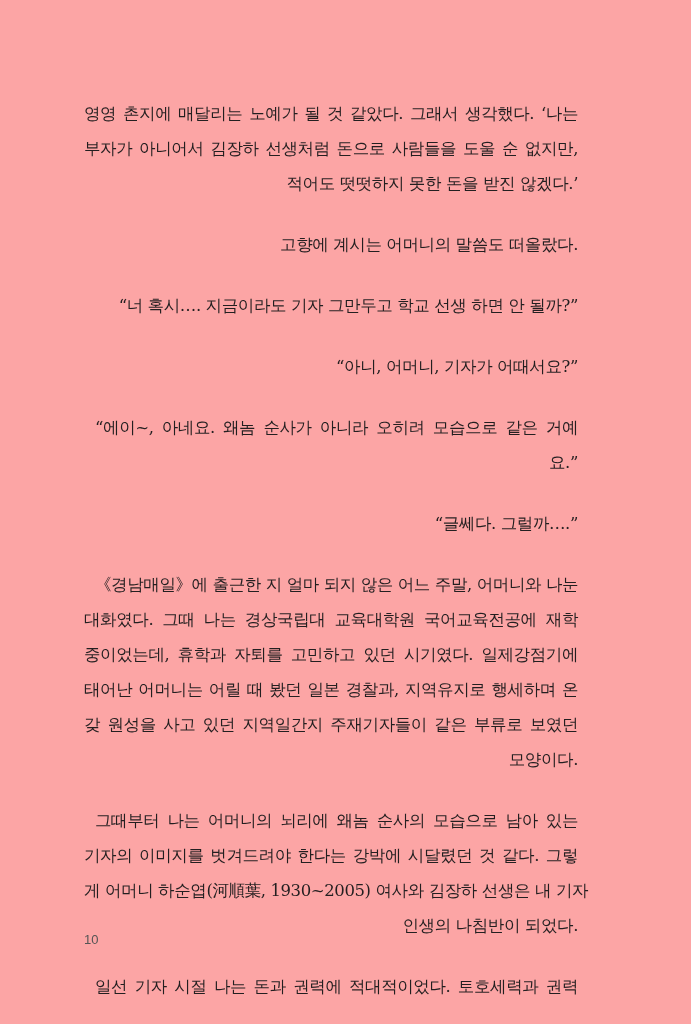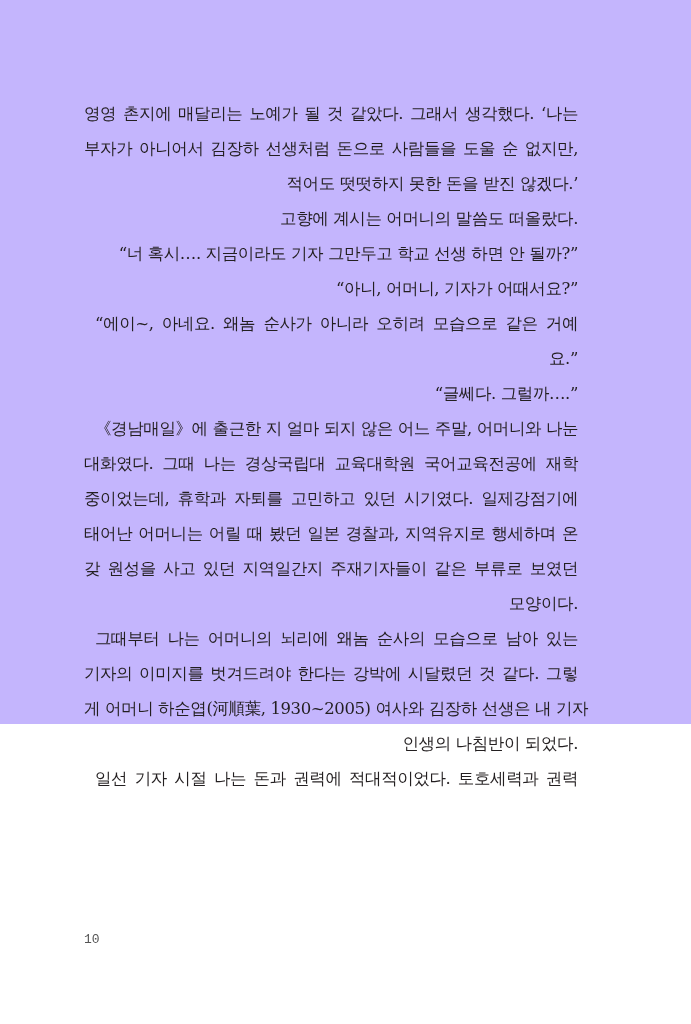--- a/index.html
+++ b/index.html
@@ -12,51 +12,52 @@
       height: 1024px;
       position: relative;
       overflow: hidden;
       font-family: "DejaVu Serif", "Liberation Serif", serif;
       color: #231f20;
     }
     .page {
       position: absolute;
       left: 0; top: 0;
       width: 691px;
-      height: 724px;
-      background: #c4b5fd;
+      height: 1024px;
+      background: #fca5a5;
     }
     .body-text {
       position: absolute;
       left: 84px;
       top: 96px;
       width: 494px;
     }
     .line {
       height: 35px;
       line-height: 35px;
       font-size: 16.5px;
       white-space: nowrap;
       letter-spacing: -0.4px;
       text-align: right;
     }
     .line.indent {
       padding-left: 11px;
+      margin-top: 26px;
     }
     .justify {
       text-align: justify;
       text-align-last: justify;
     }
     .page-number {
       position: absolute;
       left: 84px;
       top: 932px;
       font-size: 13px;
       color: #555555;
-      font-family: Liberation Mono, monospace;
+      font-family: Liberation Sans, sans-serif;
     }
   </style>
 </head>
 <body>
 
 <div class="page">
   <div class="body-text">
     <div class="line justify">영영 촌지에 매달리는 노예가 될 것 같았다. 그래서 생각했다. ‘나는</div>
     <div class="line justify">부자가 아니어서 김장하 선생처럼 돈으로 사람들을 도울 순 없지만,</div>
     <div class="line">적어도 떳떳하지 못한 돈을 받진 않겠다.’</div>

